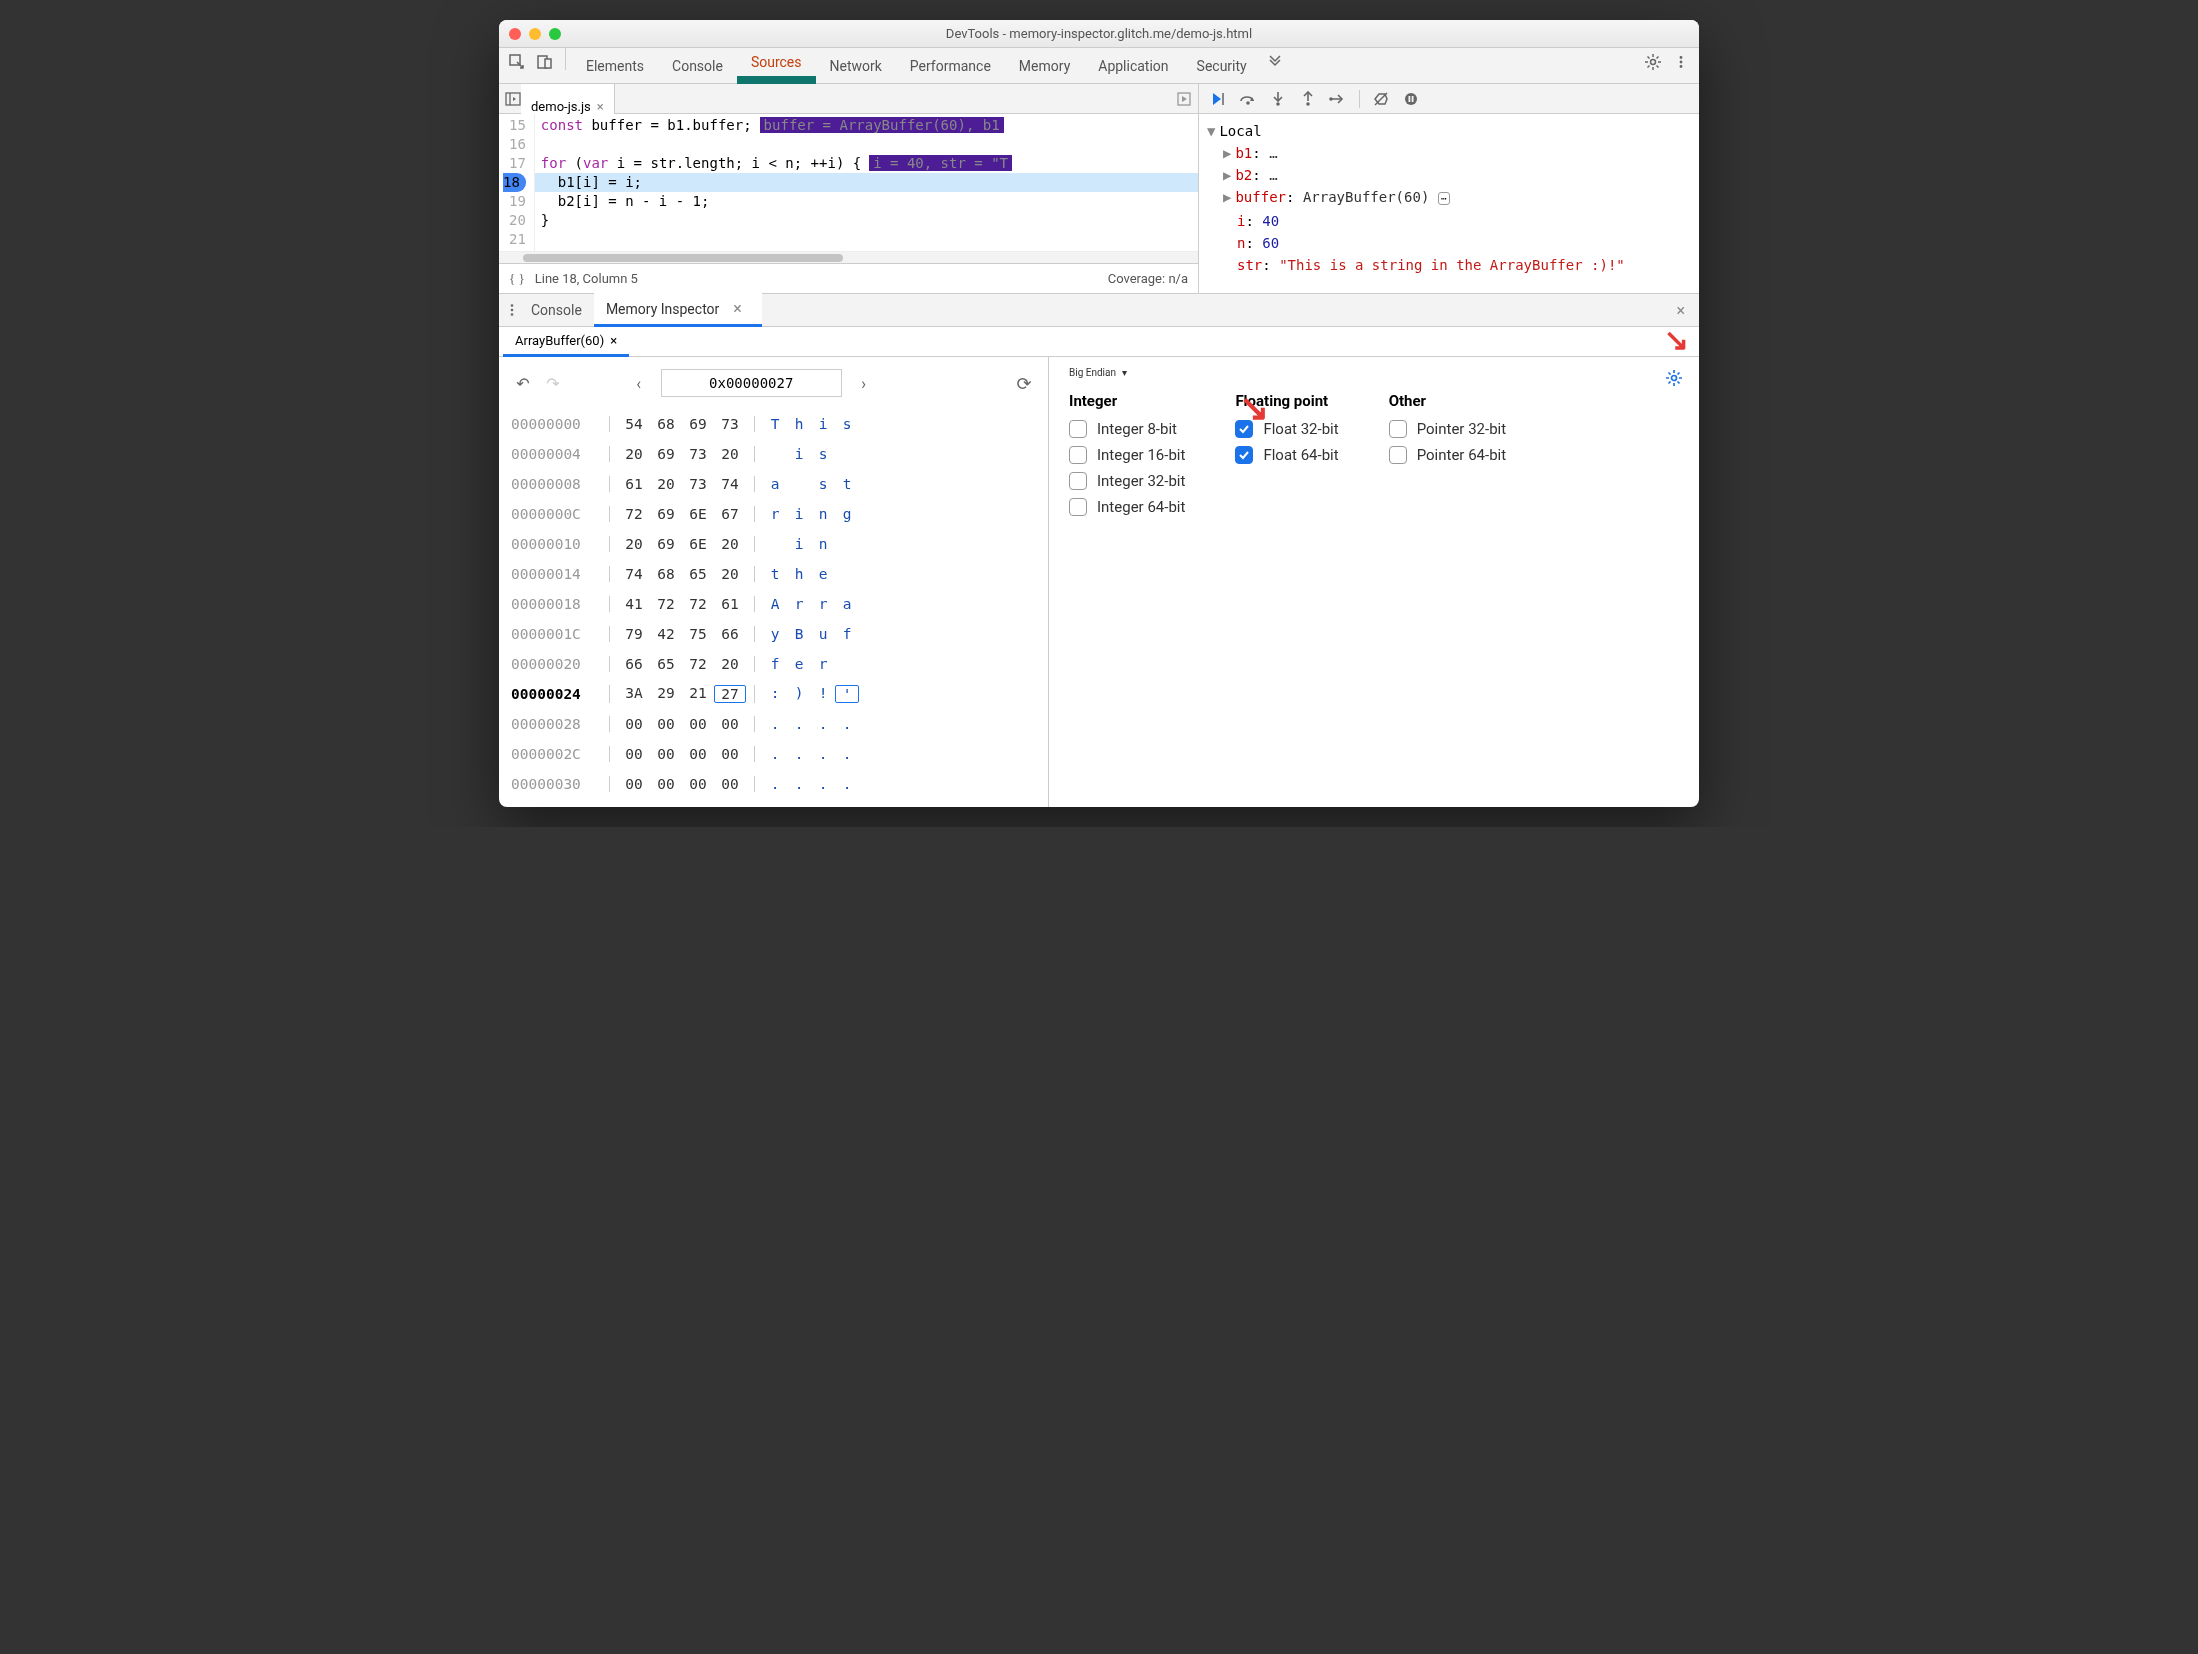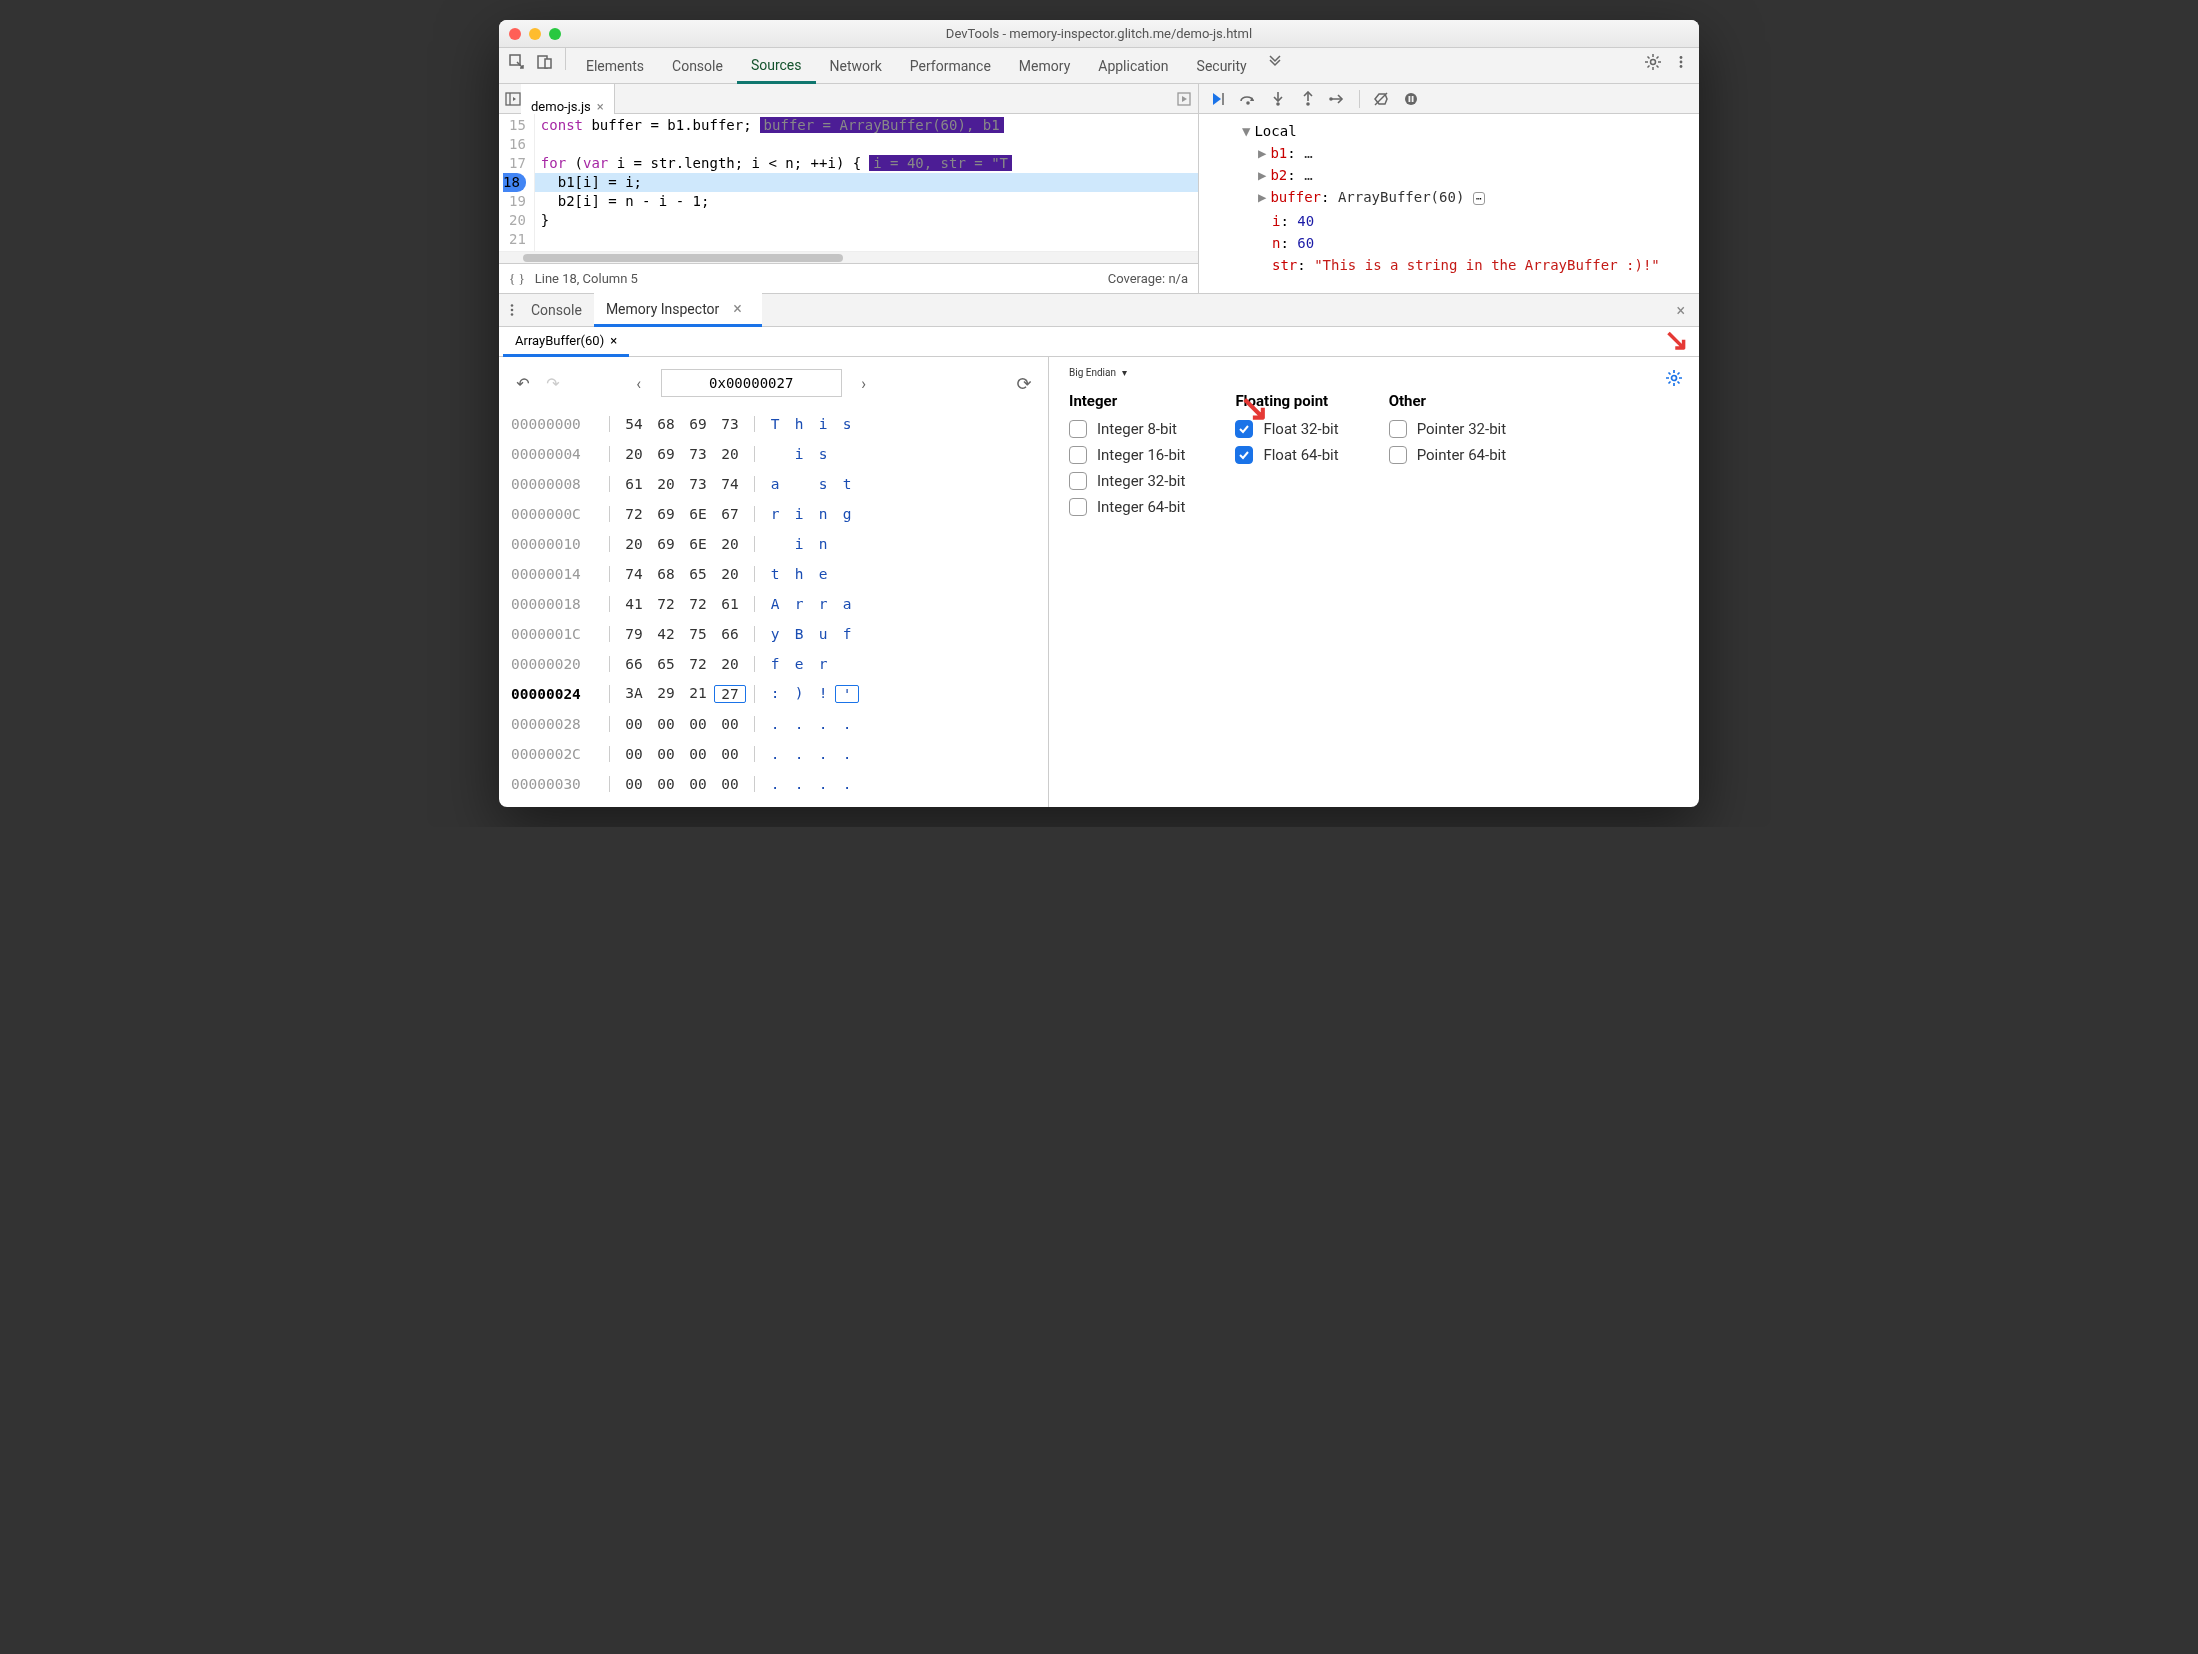--- a/index.html
+++ b/index.html
@@ -9,21 +9,21 @@
 .traffic { display: flex; gap: 8px; }
 .dot { width: 12px; height: 12px; border-radius: 50%; }
 .dot.red { background: #ff5f57; }
 .dot.yellow { background: #febc2e; }
 .dot.green { background: #28c840; }
 .titlebar-title { position: absolute; left: 0; right: 0; text-align: center; font-size: 13px; color: #555; }
 .tabbar { display: flex; align-items: flex-start; border-bottom: 1px solid #ccc; background: #f3f3f3; height: 36px; padding: 0 4px; }
 .tabbar .icon-btn { width: 28px; height: 28px; display: flex; align-items: center; justify-content: center; color: #666; cursor: pointer; }
 .tabbar .sep { width: 1px; height: 22px; background: #ccc; margin: 0 6px; }
 .tabbar .tab { padding: 0 14px; height: 36px; display: flex; align-items: center; font-size: 14px; color: #555; cursor: pointer; }
-.tabbar .tab.active { color: #14532d; border-bottom: 3px solid #0f766e; }
+.tabbar .tab.active { color: #c2410c; border-bottom: 8px solid #0f766e; }
 .tabbar .spacer { flex: 1; }
 .main { display: flex; }
 .left-pane { flex: 1; border-right: 1px solid #ccc; display: flex; flex-direction: column; }
 .file-tabs { display: flex; align-items: center; height: 30px; border-bottom: 1px solid #ccc; background: #f3f3f3; padding: 0 6px; }
 .file-tabs .file-tab { display: flex; align-items: flex-end; gap: 6px; padding: 0 10px; height: 30px; background: #fff; border-right: 1px solid #ccc; font-size: 13px; }
 .file-tabs .close-x { color: #888; cursor: pointer; }
 .code-area { display: flex; font-family: Menlo, Consolas, monospace; font-size: 14px; overflow: hidden; }
 .gutter { background: #fff; color: #aaa; text-align: right; padding: 2px 8px 2px 4px; border-right: 1px solid #eee; }
 .gutter div { height: 19px; line-height: 19px; }
 .gutter .bp { background: #4285f4; color: #000000; border-radius: 0 9px 9px 0; padding-right: 6px; position: relative; }
@@ -33,21 +33,21 @@
 .kw { color: #a626a4; }
 .hint { background: #4c1d95; color: #888; padding: 0 4px; margin-left: 8px; }
 .scroll-stub { height: 12px; background: #f3f3f3; border-top: 1px solid #eee; position: relative; }
 .scroll-thumb { position: absolute; left: 24px; top: 2px; width: 320px; height: 8px; background: #c4c4c4; border-radius: 4px; }
 .status-line { display: flex; align-items: center; height: 30px; border-top: 1px solid #ccc; padding: 0 10px; font-size: 13px; color: #555; gap: 10px; }
 .status-line .spacer { flex: 1; }
 .right-pane { width: 500px; display: flex; flex-direction: column; }
 .debug-toolbar { display: flex; align-items: center; gap: 12px; padding: 4px 10px; border-bottom: 1px solid #ccc; background: #f3f3f3; height: 30px; }
 .debug-toolbar .dbg-icon { color: #666; cursor: pointer; width:18px; height:18px; display: inline-flex; align-items:center; justify-content:center; }
 .debug-toolbar .dbg-icon.blue { color: #1a73e8; }
-.scope { font-family: Menlo, Consolas, monospace; font-size: 14px; padding: 6px 8px; line-height: 22px; margin-left: 35px; }
+.scope { font-family: Menlo, Consolas, monospace; font-size: 14px; padding: 6px 8px; line-height: 22px; }
 .scope .tri { color: #888; margin-right: 4px; }
 .scope .key { color: #c80000; }
 .scope .num { color: #1a1aa6; }
 .scope .str { color: #c41a16; }
 .scope .obj { color: #333; }
 .drawer-tabs { display: flex; align-items: center; border-top: 1px solid #ccc; border-bottom: 1px solid #ccc; background: #f3f3f3; height: 34px; padding: 0 6px; }
 .drawer-tabs .dtab { padding: 0 12px; height: 34px; display: flex; align-items: center; gap: 6px; font-size: 14px; color: #555; cursor: pointer; }
 .drawer-tabs .dtab.active { color: #333; border-bottom: 3px solid #1a73e8; background: #fff; }
 .drawer-tabs .spacer { flex: 1; }
 .drawer-tabs .close-x { color: #888; cursor: pointer; padding: 0 8px; font-size: 16px; }

